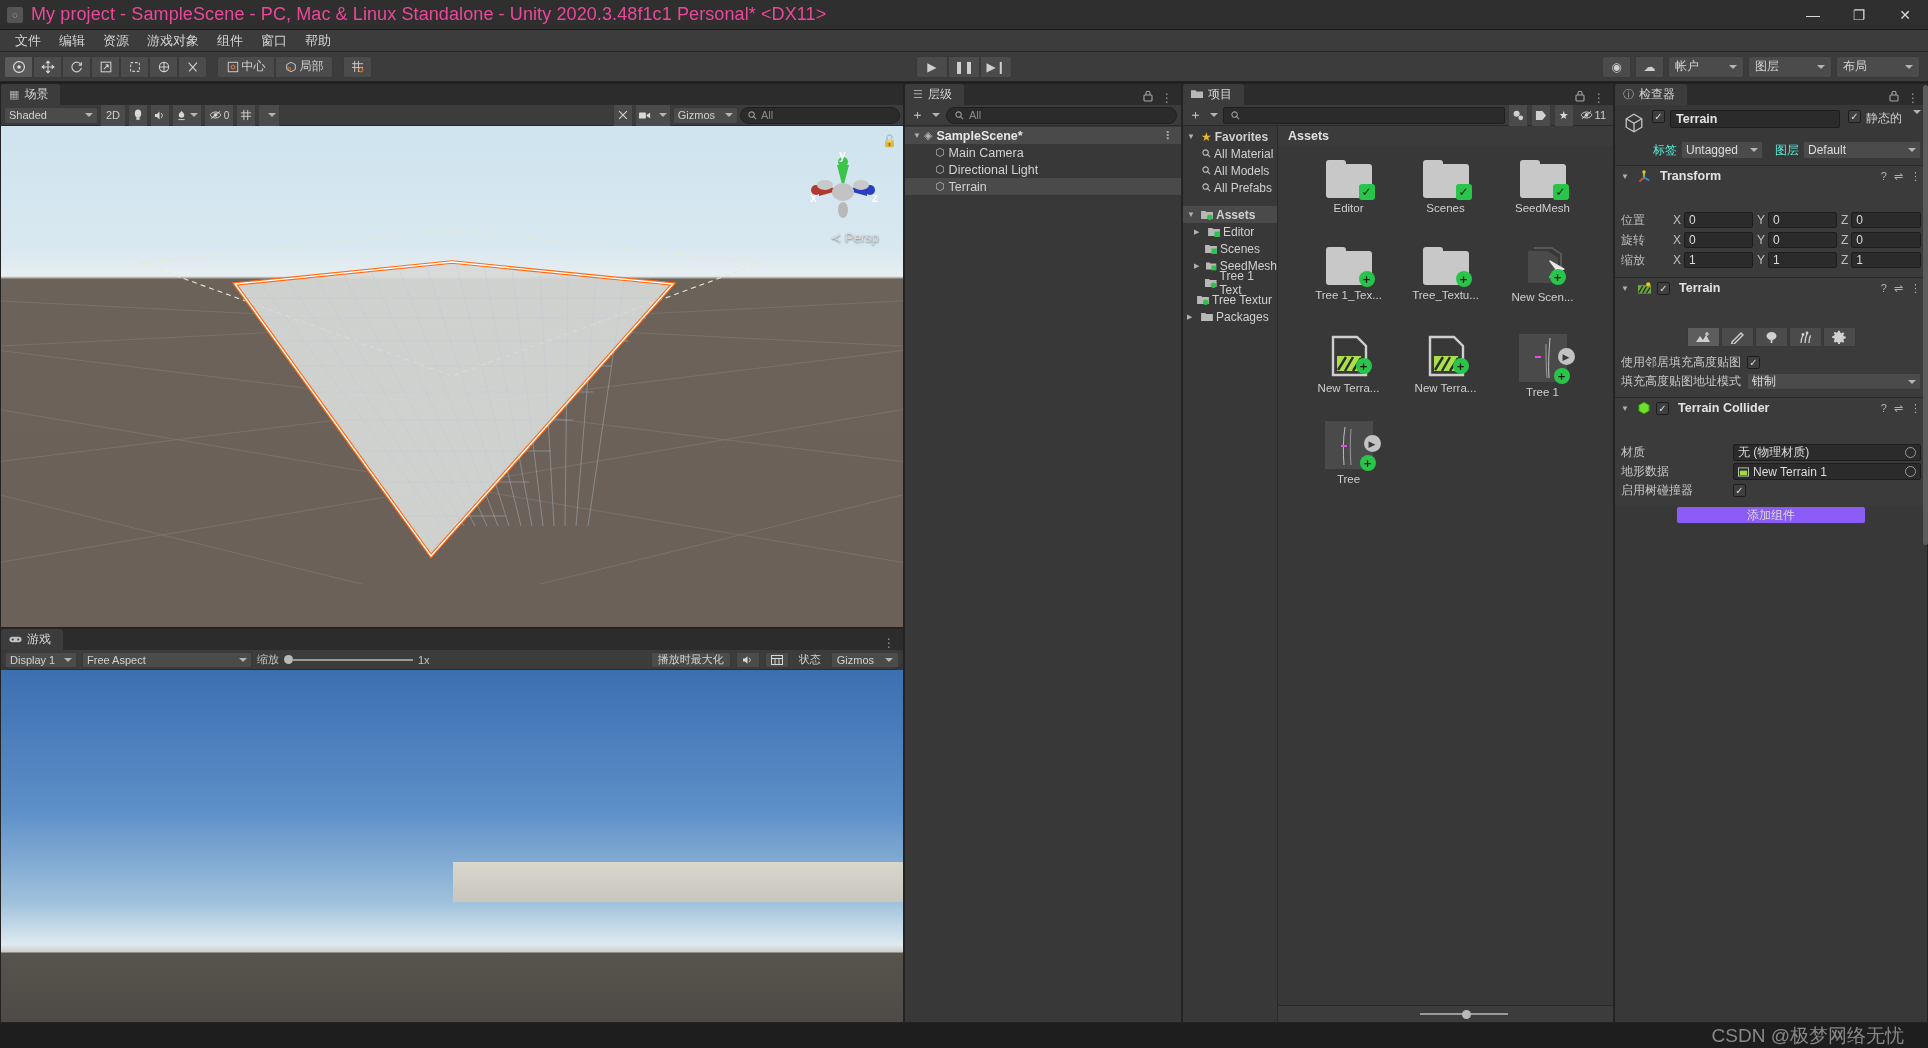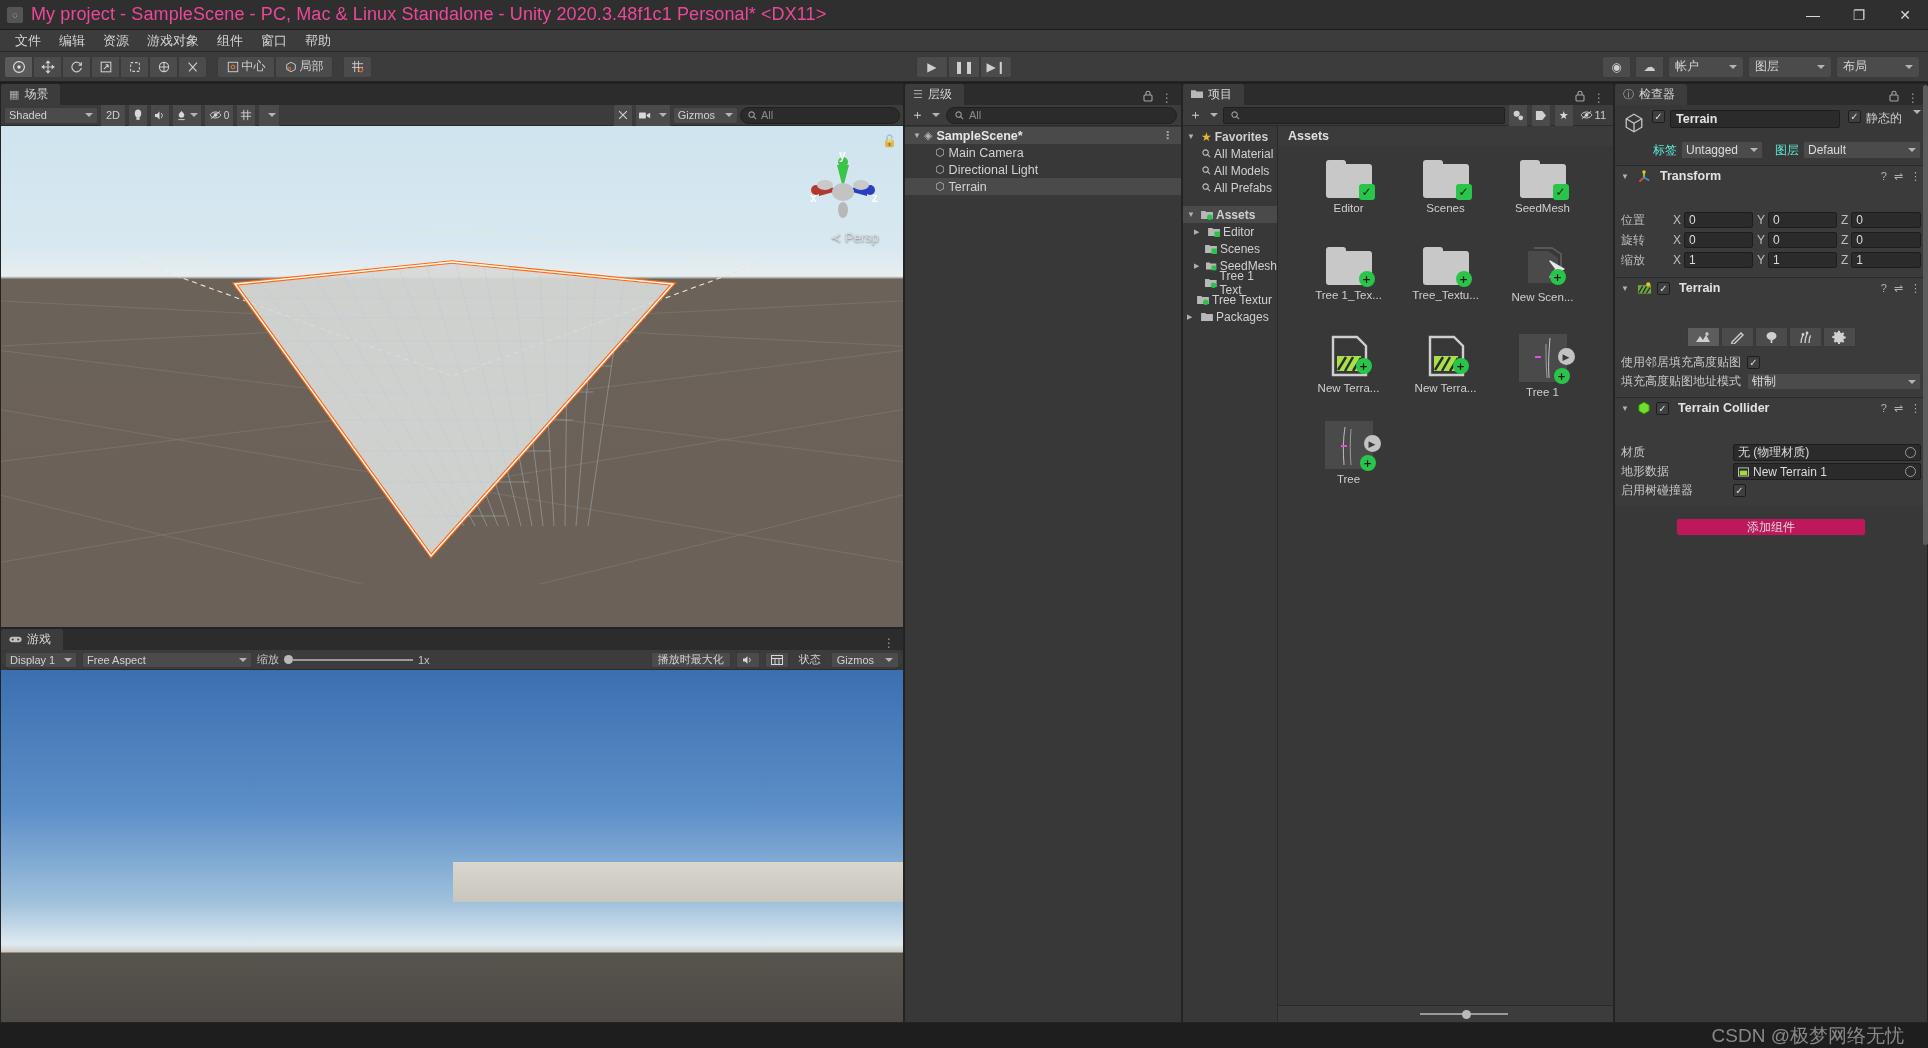--- a/index.html
+++ b/index.html
@@ -165,21 +165,21 @@
            display:flex;align-items:center;justify-content:center;font-size:12px;color:#d0d0d0;}
   .terrtab.sel{background:#5d5d5d;}
   .infobox{background:#434343;border:1px solid #333;border-radius:2px;padding:5px 7px;margin-bottom:6px;}
   .infobox .t1{font-size:12.5px;color:#dcdcdc;margin-bottom:3px;}
   .infobox .t2{font-size:11.5px;color:#b6b6b6;}
   .lrow{display:flex;align-items:center;gap:6px;height:19px;font-size:12px;color:#c6c6c6;}
   .objfield{flex:1;height:17px;background:#2b2b2b;border:1px solid #1d1d1d;border-radius:2px;
             display:flex;align-items:center;gap:4px;padding:0 4px;color:#dcdcdc;font-size:12px;}
   .objfield .dot{margin-left:auto;width:11px;height:11px;border-radius:50%;
                  border:1.5px solid #9a9a9a;display:inline-block;}
-  .addcomp{margin:12px auto 0 auto;width:190px;height:18px;background:#be185d;
+  .addcomp{margin:0 auto 0 auto;width:190px;height:18px;background:#8b5cf6;
            border:1px solid #3a3a3a;border-radius:3px;display:flex;align-items:center;
            justify-content:center;font-size:12px;color:#dcdcdc;}
 
   
   .statusbar{position:absolute;left:0;right:0;bottom:0;height:25px;background:#1e1e1e;
              display:flex;align-items:center;}
   .watermark{margin-left:auto;padding-right:24px;font-size:19px;color:#9a9a9a;opacity:.85;}
 
   .scroll-v{position:absolute;right:0;top:0;width:5px;height:100%;}
   .scroll-v i{position:absolute;left:0;width:5px;background:#5c5c5c;border-radius:3px;}

